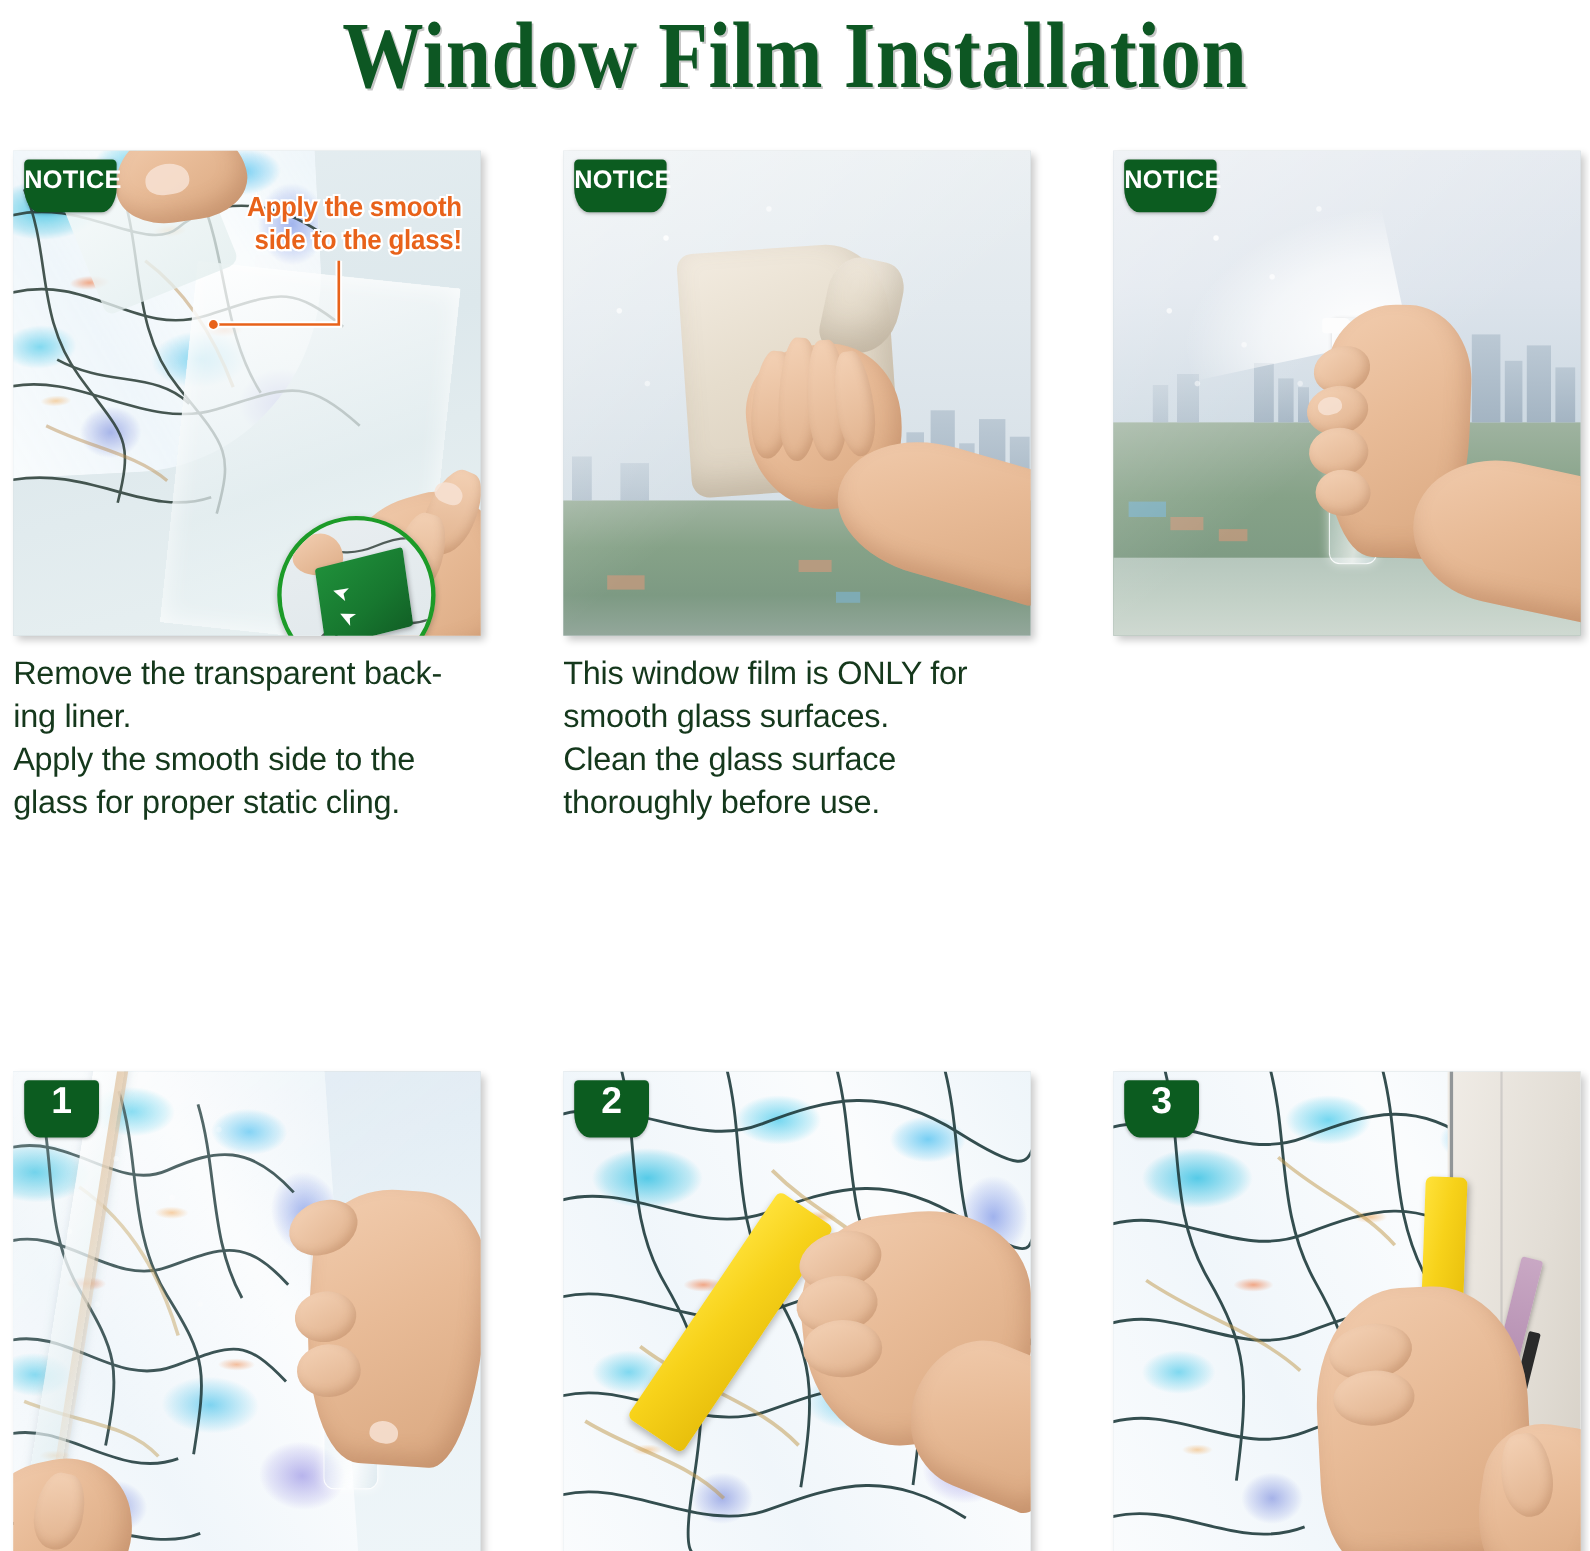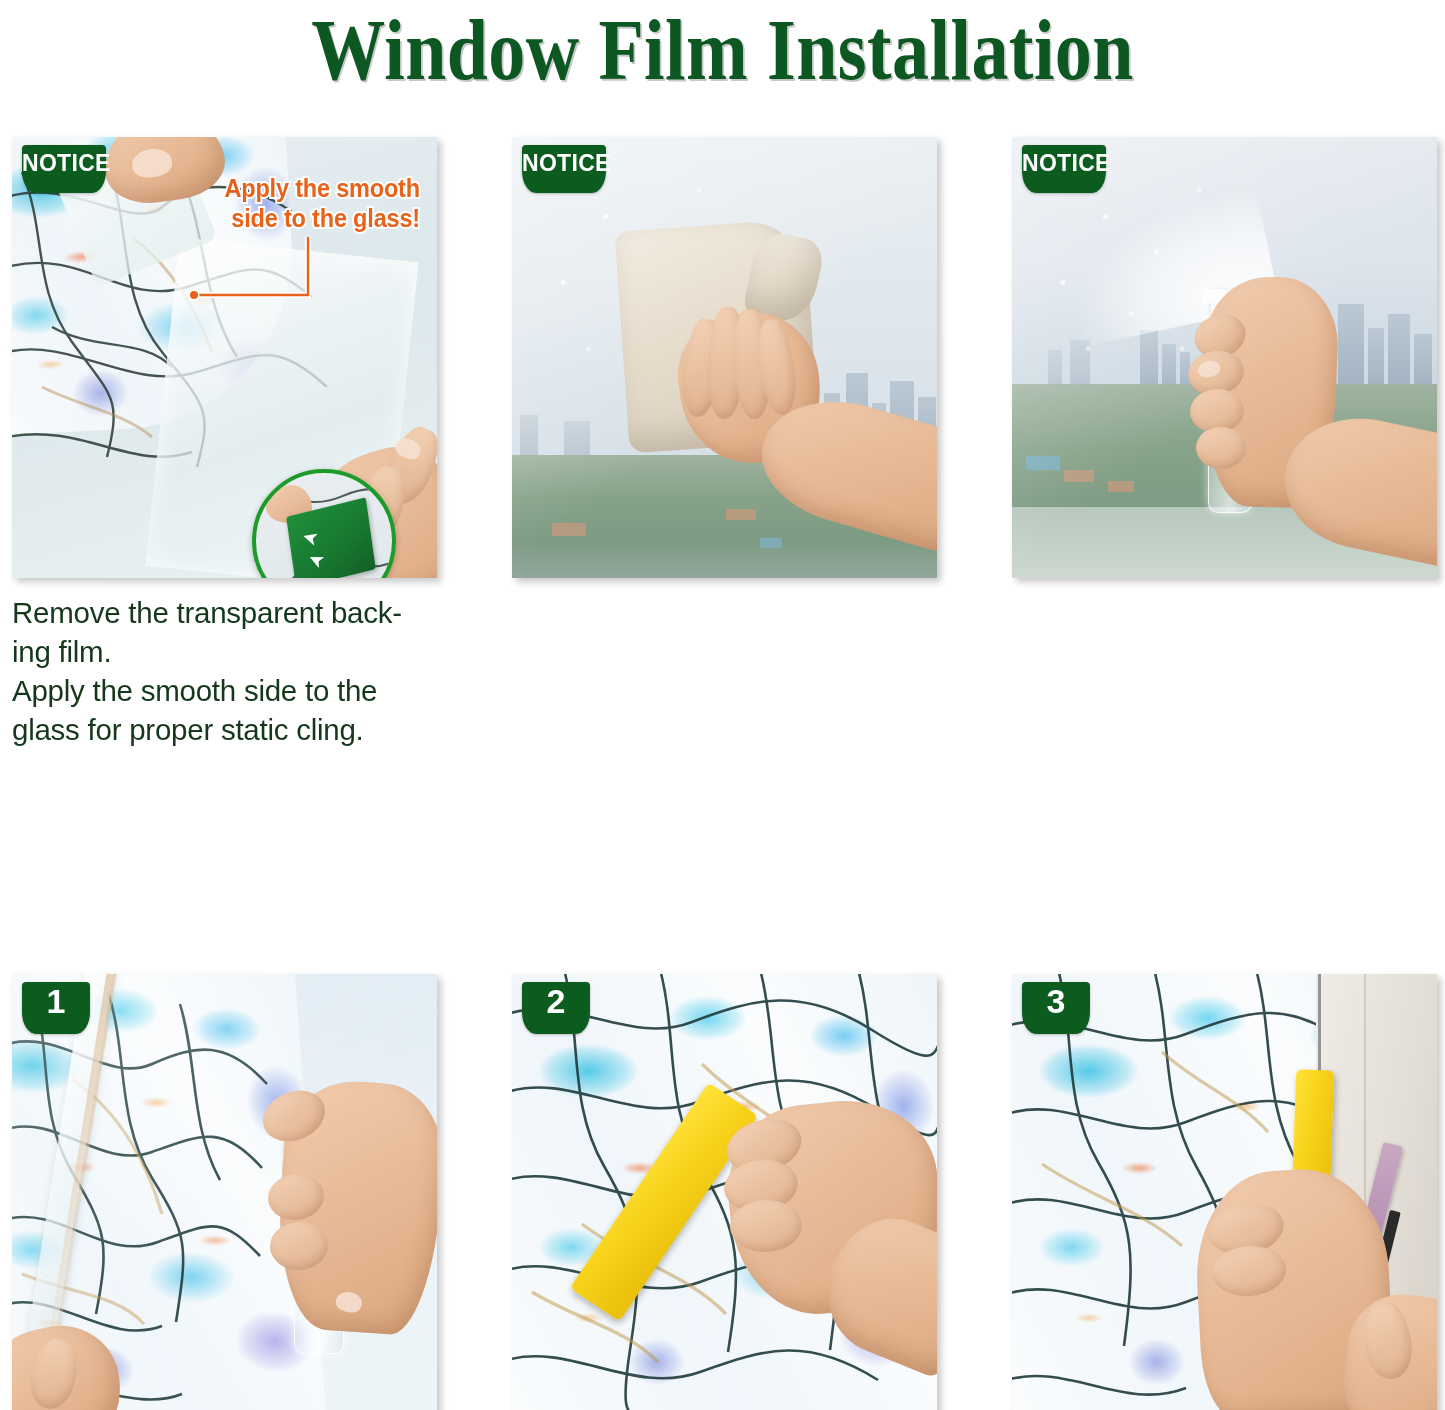--- a/index.html
+++ b/index.html
@@ -389,21 +389,21 @@
               </g>
             </svg>
           </div>
           <div class="mag-thumb"></div>
           <div class="mag-label"></div>
           <div class="mag-arrow" style="top:56px;transform:rotate(196deg);">➤</div>
           <div class="mag-arrow" style="top:78px;left:52px;transform:rotate(206deg);">➤</div>
         </div>
       </div>
       <div class="caption">Remove the transparent back-
-ing film.
+ing liner.
 Apply the smooth side to the
 glass for proper static cling.</div>
     </div>
 
     <div class="spacer"></div>
 
     <div class="cell">
       <div class="photo">
         <div class="scene">
           <div class="sky hazy" style="height:72%;"></div>
@@ -427,20 +427,24 @@
           <div class="hand" style="left:168px;top:176px;width:140px;height:150px;border-radius:44% 46% 38% 50%/40% 46% 54% 50%;transform:rotate(-8deg);"></div>
           <div class="finger" style="left:172px;top:182px;width:36px;height:98px;transform:rotate(6deg);"></div>
           <div class="finger" style="left:196px;top:170px;width:36px;height:112px;transform:rotate(2deg);"></div>
           <div class="finger" style="left:222px;top:172px;width:36px;height:110px;transform:rotate(-3deg);"></div>
           <div class="finger" style="left:248px;top:182px;width:34px;height:96px;transform:rotate(-8deg);"></div>
 
           <div class="hand" style="left:248px;top:272px;width:215px;height:120px;border-radius:48% 8% 12% 44%/60% 30% 40% 52%;transform:rotate(16deg);"></div>
         </div>
         <div class="badge notice">NOTICE</div>
       </div>
+      <div class="caption">This window film is ONLY for
+smooth glass surfaces.
+Clean the glass surface
+thoroughly before use.</div>
     </div>
 
     <div class="spacer"></div>
 
     <div class="cell">
       <div class="photo">
         <div class="scene">
           <div class="sky" style="height:56%;background:linear-gradient(180deg,#e4e9ef 0%,#dde4ec 50%,#cdd9e2 100%);"></div>
           <div class="ground" style="height:44%;"></div>
           <div class="river" style="height:16%;"></div>

